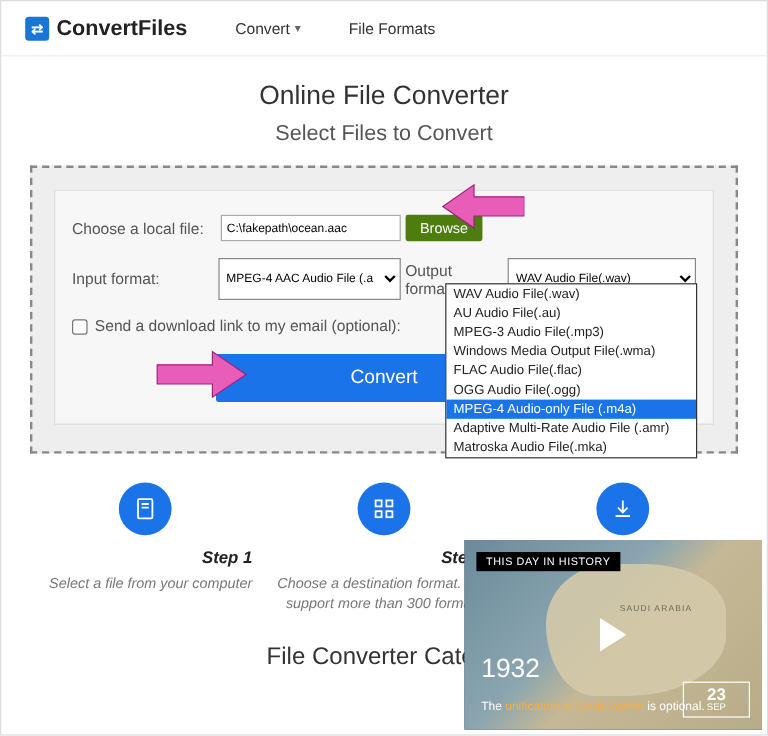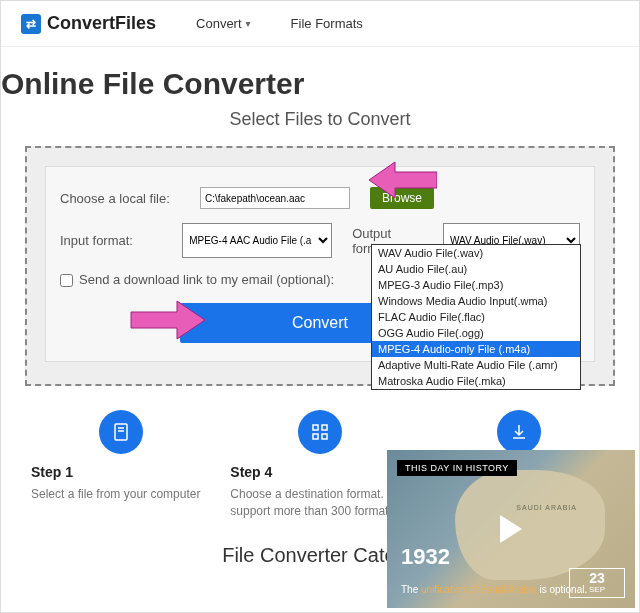--- a/index.html
+++ b/index.html
@@ -5,27 +5,27 @@
   * { box-sizing: border-box; margin: 0; padding: 0; }
   body { font-family: Arial, sans-serif; background: #fff; width: 640px; height: 613px; overflow: hidden; position: relative; border: 1px solid #ddd; }
   
   .header { display: flex; align-items: center; padding: 12px 20px; border-bottom: 1px solid #eee; gap: 40px; }
   .logo { display: flex; align-items: center; gap: 6px; font-weight: bold; font-size: 18px; color: #222; }
   .logo-icon { width: 20px; height: 20px; background: #1976d2; display: flex; align-items: center; justify-content: center; color: #fff; font-size: 12px; border-radius: 3px; }
   .nav { display: flex; gap: 40px; font-size: 13px; color: #333; }
   .nav-item { display: flex; align-items: center; gap: 4px; cursor: pointer; }
   .chevron { font-size: 10px; color: #666; }
   
-  .main-title { text-align: left; font-size: 30px; font-weight: 700; color: #333; margin-top: 20px; }
+  .main-title { text-align: center; font-size: 22px; font-weight: 400; color: #333; margin-top: 20px; }
   .sub-title { text-align: center; font-size: 18px; color: #555; margin-top: 8px; margin-bottom: 16px; }
   
   .panel { margin: 0 24px; border: 2px dashed #888; background: #eeeeee; padding: 18px 18px 22px 18px; position: relative; }
   .panel-inner { background: #f7f7f7; border: 1px solid #ddd; padding: 20px 14px 18px 14px; }
   
-  .row { display: flex; align-items: center; gap: 20px; margin-bottom: 14px; font-size: 13px; color: #555; }
+  .row { display: flex; align-items: center; gap: 4px; margin-bottom: 14px; font-size: 13px; color: #555; }
   .row label { width: 120px; }
   .file-input { flex: 0 0 150px; height: 22px; font-size: 10px; padding: 2px 4px; border: 1px solid #aaa; background: #fff; }
   .browse-btn { background: #4d7c0f; color: #fff; border: none; padding: 4px 12px; font-size: 12px; cursor: pointer; border-radius: 2px; }
   
   .select { height: 35px; font-size: 10px; border: 1px solid #888; background: #fff; padding: 1px 2px; }
   .select-input { width: 155px; }
   .out-label { font-size: 13px; color: #555; }
   .select-output { width: 160px; }
   
   .check-row { display: flex; align-items: flex-start; gap: 6px; font-size: 13px; color: #555; margin-top: 8px; }
@@ -34,33 +34,33 @@
   .convert-btn { display: block; margin: 16px auto 0 auto; background: #1a73e8; color: #fff; border: none; width: 280px; height: 40px; font-size: 16px; cursor: pointer; border-radius: 2px; }
   
   .dropdown-list { position: absolute; right: 32px; top: 96px; width: 210px; background: #fff; border: 1px solid #333; font-size: 11px; z-index: 5; }
   .dropdown-item { padding: 2px 6px; color: #222; cursor: pointer; }
   .dropdown-item.selected { background: #1a73e8; color: #fff; }
   
   .arrow { position: absolute; z-index: 10; }
   .arrow svg { display: block; }
   
   .steps { display: flex; justify-content: space-around; margin: 24px 30px 0 30px; gap: 20px; }
-  .step { text-align: left; flex: 1; }
+  .step { text-align: right; flex: 1; font-style: italic; }
   .step-circle { width: 44px; height: 44px; background: #1a73e8; border-radius: 50%; margin: 0 auto 10px auto; display: flex; align-items: center; justify-content: center; color: #fff; }
   .step-title { font-weight: bold; font-size: 14px; color: #222; margin-bottom: 6px; }
   .step-desc { font-size: 12px; color: #777; line-height: 1.4; }
   
   .bottom-heading { text-align: center; font-size: 20px; color: #333; margin-top: 24px; }
   
   .video-overlay { position: absolute; right: 4px; bottom: 4px; width: 248px; height: 158px; background: #3a4a5a; color: #fff; font-size: 11px; overflow: hidden; }
   .map-bg { position: absolute; inset: 0; background: linear-gradient(135deg, #6b8a9a 0%, #8aa5b0 40%, #c4b896 55%, #b8ac88 100%); }
   .landmass { position: absolute; top: 20px; right: 30px; width: 150px; height: 110px; background: #d4c9a8; border-radius: 40% 50% 60% 30% / 50% 40% 50% 60%; opacity: 0.9; }
   .history-tag { position: absolute; top: 10px; left: 10px; background: #000; color: #fff; padding: 3px 8px; font-size: 9px; letter-spacing: 0.5px; }
   .play-btn { position: absolute; top: 50%; left: 50%; transform: translate(-50%, -50%); width: 0; height: 0; border-left: 22px solid #fff; border-top: 14px solid transparent; border-bottom: 14px solid transparent; cursor: pointer; }
-  .year { position: absolute; bottom: 38px; left: 14px; font-size: 22px; font-weight: bold; }
+  .year { position: absolute; bottom: 38px; left: 14px; font-size: 22px; font-weight: normal; }
   .caption { position: absolute; bottom: 12px; left: 14px; font-size: 10px; line-height: 1.3; }
   .caption .hl { color: #f0b050; }
   .date-box { position: absolute; bottom: 10px; right: 10px; border: 1px solid #fff; padding: 2px 19px; text-align: center; line-height: 1.1; }
   .date-box .dnum { font-size: 14px; font-weight: bold; }
   .date-box .dmon { font-size: 8px; }
   .landlabel { position: absolute; top: 54px; right: 58px; font-size: 7px; color: #6a6a55; letter-spacing: 1px; }
 </style>
 </head>
 <body>
 
@@ -104,21 +104,21 @@
       <input type="checkbox" style="">
       <span>Send a download link to my email (optional):</span>
     </div>
     <button class="convert-btn">Convert</button>
   </div>
 
   <div class="dropdown-list" id="dropdown">
       <div class="dropdown-item">WAV Audio File(.wav)</div>
       <div class="dropdown-item">AU Audio File(.au)</div>
       <div class="dropdown-item">MPEG-3 Audio File(.mp3)</div>
-      <div class="dropdown-item">Windows Media Audio Input(.wma)</div>
+      <div class="dropdown-item">Windows Media Output File(.wma)</div>
       <div class="dropdown-item">FLAC Audio File(.flac)</div>
       <div class="dropdown-item">OGG Audio File(.ogg)</div>
       <div class="dropdown-item selected">MPEG-4 Audio-only File (.m4a)</div>
       <div class="dropdown-item">Adaptive Multi-Rate Audio File (.amr)</div>
       <div class="dropdown-item">Matroska Audio File(.mka)</div>
     </div>
 
   <div class="arrow" style="left:340px; top:12px;">
     <svg width="70" height="40" viewBox="0 0 70 40">
       <path d="M70 12 L28 12 L28 2 L2 20 L28 38 L28 28 L70 28 Z" fill="#e85db8" stroke="#a02080" stroke-width="1"></path>

